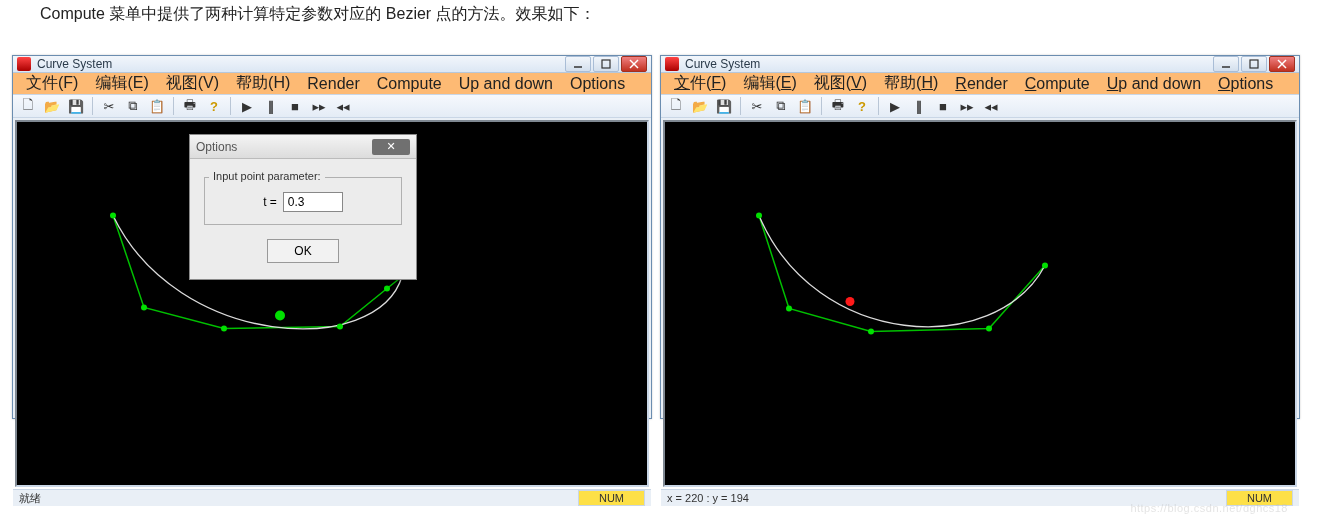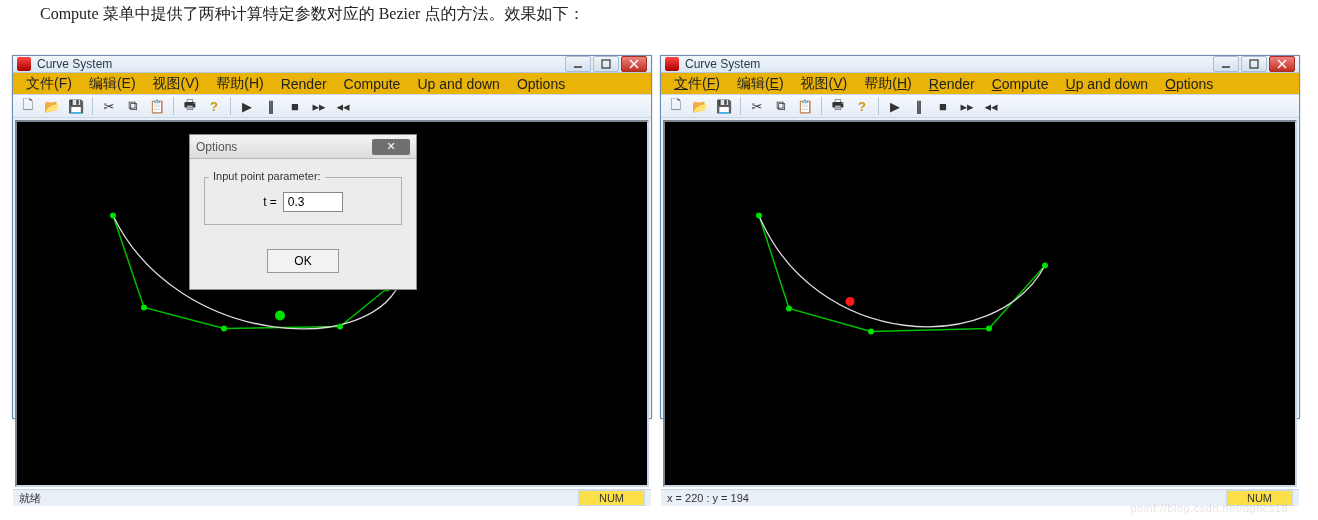--- a/index.html
+++ b/index.html
@@ -1,47 +1,47 @@
 <!DOCTYPE html>
 <html><head>
 <meta charset="utf-8">
 <style>
 * { box-sizing: border-box; margin: 0; padding: 0; }
 body { background: #fff; font-family: "Segoe UI", Tahoma, sans-serif; font-size: 12px; width: 1318px; height: 520px; position: relative; }
-.caption { position: absolute; top: 4px; left: 40px; font-size: 16px; color: #222; font-family: Liberation Serif, serif; }
+.caption { position: absolute; top: 4px; left: 40px; font-size: 16px; color: #222; font-family: Liberation Sans, sans-serif; }
 .windows-row { position: absolute; top: 55px; left: 12px; display: flex; gap: 8px; }
 .win { width: 640px; height: 364px; border: 1px solid #6b8db0; background: #e9eff6; display: flex; flex-direction: column; position: relative; box-shadow: 0 0 2px rgba(0,0,0,0.2); }
 .titlebar { height: 25px; background: linear-gradient(#f2f6fb, #dce7f4); display: flex; align-items: center; padding: 0 4px; border-bottom: 1px solid #b6c7da; }
 .titlebar .icon { width: 14px; height: 14px; background: linear-gradient(#f44, #a00); border-radius: 2px; margin-right: 6px; }
 .titlebar .ttext { color: #2a3a4a; flex: 1; }
 .winbtns { display: flex; gap: 2px; }
 .winbtn { width: 26px; height: 16px; background: linear-gradient(#f2f6fb, #d3dfed); border: 1px solid #a9bdd6; border-radius: 2px; display: flex; align-items: center; justify-content: center; }
 .winbtn.close { background: linear-gradient(#f08080, #c03020); border-color: #a03020; color: #fff; }
 .winbtn svg { width: 10px; height: 10px; }
-.menubar { height: 22px; background: #eab308; display: flex; align-items: center; padding: 0 6px; gap: 3px; border-bottom: 1px solid #c9d6e6; font-size: 14px; color: #222; }
+.menubar { height: 22px; background: #fdba74; display: flex; align-items: center; padding: 0 6px; gap: 3px; border-bottom: 1px solid #c9d6e6; font-size: 16px; color: #222; }
 .menuitem { padding: 2px 7px; cursor: default; }
 .toolbar { height: 28px; background: linear-gradient(#f6f9fd, #e4ecf6); border-bottom: 1px solid #c9d6e6; display: flex; align-items: center; padding: 0 4px; gap: 2px; }
 .tbtn { width: 22px; height: 22px; display: flex; align-items: center; justify-content: center; color: #333; font-size: 13px; }
 .tsep { width: 1px; height: 18px; background: #b9c6d6; margin: 0 3px; }
 .canvas-wrap { flex: 1; border: 2px inset #c9d6e6; margin: 2px; background: #000; position: relative; }
 .canvas { width: 100%; height: 100%; }
 .statusbar { height: 20px; background: #e9eff6; display: flex; align-items: center; padding: 0 6px; border-top: 1px solid #c9d6e6; font-size: 11px; color: #333; justify-content: center; }
 .status-left { flex: 1; }
 .status-num { border: 1px solid #c9d6e6; padding: 1px 20px; background: #fde047; }
 .dialog { position: absolute; width: 228px; background: #ececec; border: 1px solid #8a8a8a; box-shadow: 2px 2px 6px rgba(0,0,0,0.3); }
 .dlg-title { height: 24px; background: linear-gradient(#f4f4f4, #dcdcdc); display: flex; align-items: center; padding: 0 6px; border-bottom: 1px solid #bbb; color: #555; }
 .dlg-title span { flex: 1; }
 .dlg-x { width: 38px; height: 16px; background: #707070; color: #fff; display: flex; align-items: center; justify-content: center; border-radius: 2px; font-size: 11px; }
 .dlg-body { padding: 18px 14px 14px 14px; }
 .grp { border: 1px solid #b0b0b0; padding: 14px 10px 12px 10px; position: relative; }
 .grp-label { position: absolute; top: -8px; left: 4px; background: #ececec; padding: 0 4px; font-size: 11px; color: #333; }
 .grp-row { display: flex; align-items: center; justify-content: center; gap: 6px; }
 .grp-row label { font-size: 12px; }
 .grp-row input { width: 60px; height: 20px; border: 1px solid #888; padding: 4px 4px; background: #fff; font-size: 12px; }
-.dlg-ok { display: block; margin: 24px auto 2px auto; width: 72px; height: 24px; background: #f2f2f2; border: 1px solid #999; font-size: 12px; }
+.dlg-ok { display: block; margin: 14px auto 2px auto; width: 72px; height: 24px; background: #f2f2f2; border: 1px solid #999; font-size: 12px; }
 .watermark { position: absolute; right: 30px; bottom: 6px; color: #bbb; font-size: 11px; letter-spacing: 0.5px; opacity: 0.4; pointer-events:none;}
 </style>
 </head>
 <body>
 
 <div class="caption">Compute 菜单中提供了两种计算特定参数对应的 Bezier 点的方法。效果如下：</div>
 
 <div class="windows-row">
 
   <div class="win">
@@ -201,13 +201,13 @@
         <circle cx="185" cy="178" r="4.5" fill="#ff1a1a"></circle>
       </svg>
     </div>
     <div class="statusbar">
       <div class="status-left">x = 220 : y = 194</div>
       <div class="status-num">NUM</div>
     </div>
   </div>
 </div>
 
-<div class="watermark">point://blog.csdn.net/dghcs18</div>
+<div class="watermark">https://blog.csdn.net/dghcs18</div>
 
 </body></html>

